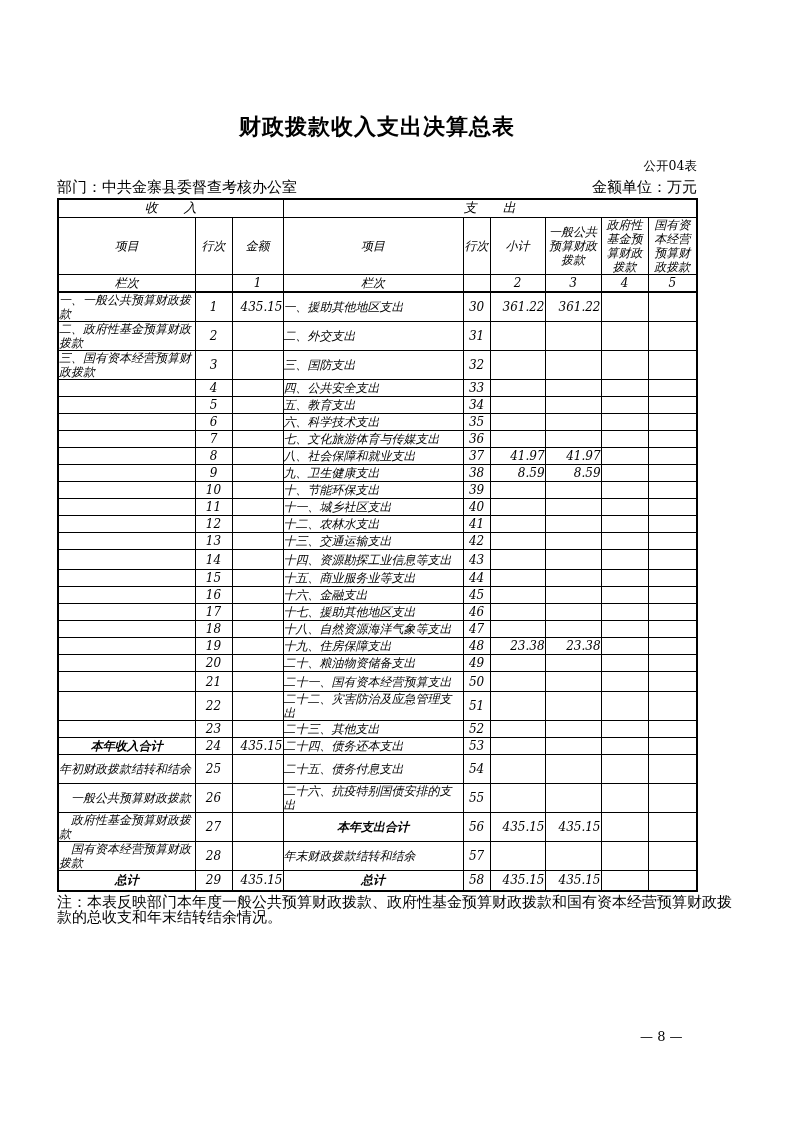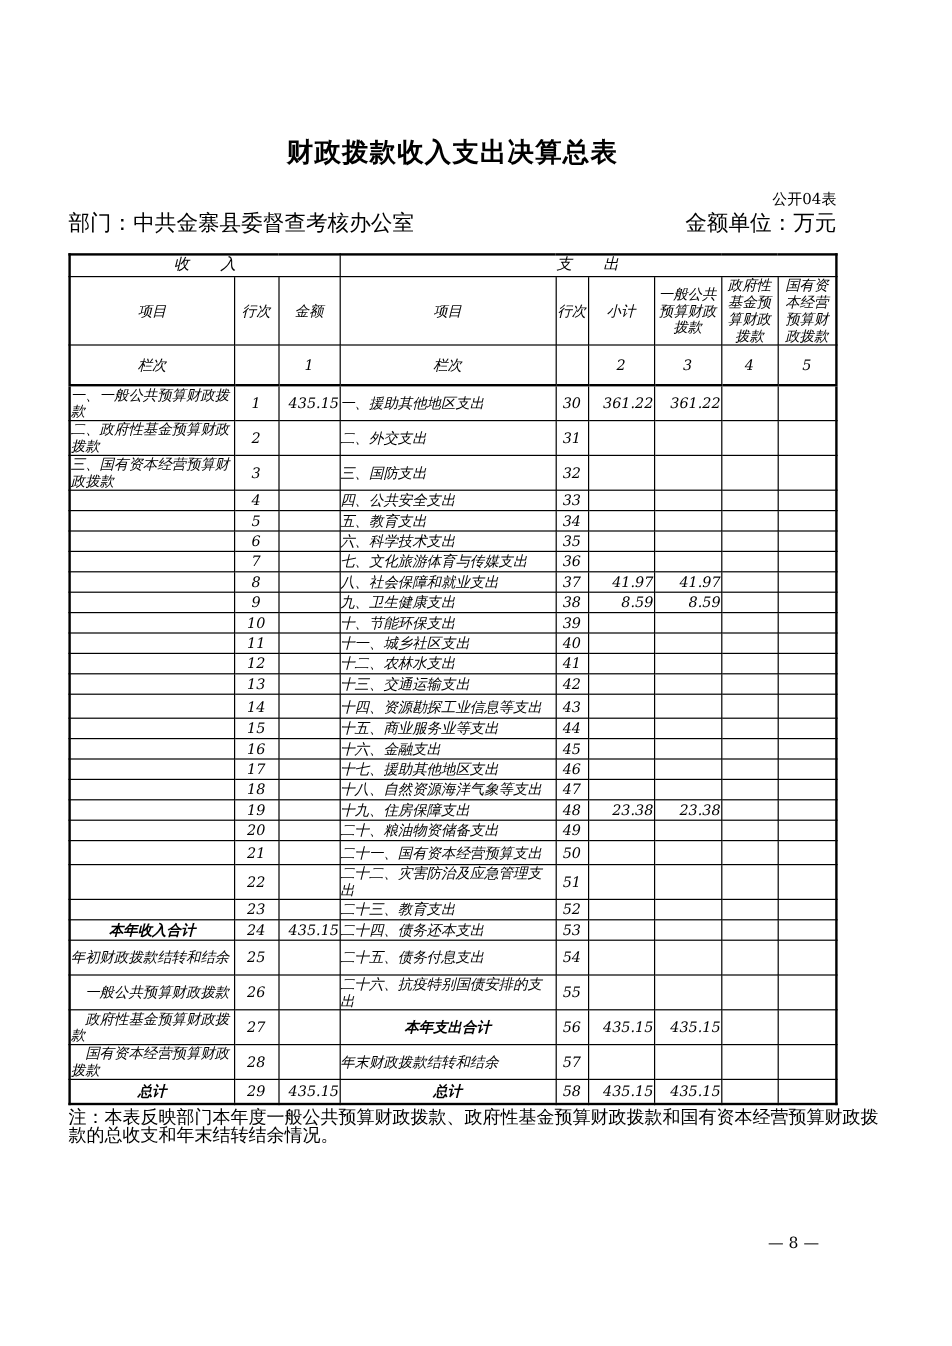--- a/index.html
+++ b/index.html
@@ -10,34 +10,34 @@
     overflow:hidden;
   }
   .content { position:absolute; left:57px; top:0; width:640px; }
   .doc-title {
     margin-top:112px; text-align:center; font-size:22px; font-weight:bold;
     font-family:"DejaVu Sans","Liberation Sans",sans-serif; letter-spacing:1px;
   }
   .form-label { margin-top:15px; text-align:right; font-size:12.5px; line-height:17px; }
   .meta-row {
     display:flex; justify-content:space-between; align-items:flex-end;
-    font-size:18px; line-height:18px; margin-top:4px; margin-bottom:15px;
+    font-size:15px; line-height:18px; margin-top:4px; margin-bottom:2px;
   }
   table.budget {
     width:640px; border-collapse:collapse; table-layout:fixed;
     border:2px solid #000;
     font-style:italic;
   }
   table.budget th, table.budget td {
     border:1px solid #000; font-weight:normal; font-size:12px; line-height:14px;
     vertical-align:middle; padding:0; overflow:hidden; word-break:break-all;
   }
   tr.sec-row th { height:18px; font-size:13px; text-align:center; }
   tr.col-row th { height:57px; text-align:center; }
-  tr.idx-row td { height:34px; text-align:center; border-bottom:2px solid #000; }
+  tr.idx-row td { height:18px; text-align:center; border-bottom:2px solid #000; }
   tbody td { height:17px; }
   tr.h20 td { height:20px; }
   tr.h29 td { height:29px; }
   td.item { text-align:left; padding:1px 2px; }
   td.item.ind { text-indent:12px; }
   td.item.bc, td.item.bc-r { text-align:center; font-weight:bold; text-indent:0; }
   td.num { text-align:center; }
   td.amt { text-align:right; padding-right:1px; }
   .note { margin-top:3px; width:682px; font-size:15px; line-height:15.5px; text-align:left; }
   .page-number { position:absolute; left:640px; top:1029px; font-size:13px; }
@@ -337,21 +337,21 @@
             <td class="num">51</td>
             <td class="amt"></td>
             <td class="amt"></td>
             <td class="amt"></td>
             <td class="amt"></td>
           </tr>
           <tr>
             <td class="item"></td>
             <td class="num">23</td>
             <td class="amt"></td>
-            <td class="item">二十三、教育支出</td>
+            <td class="item">二十三、其他支出</td>
             <td class="num">52</td>
             <td class="amt"></td>
             <td class="amt"></td>
             <td class="amt"></td>
             <td class="amt"></td>
           </tr>
           <tr>
             <td class="item bc">本年收入合计</td>
             <td class="num">24</td>
             <td class="amt">435.15</td>

